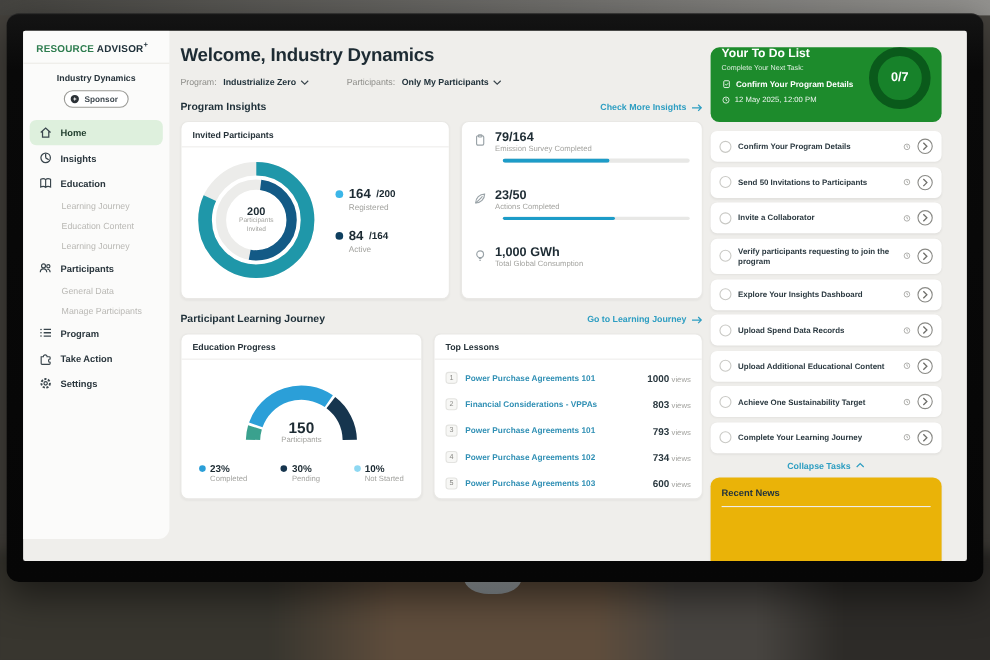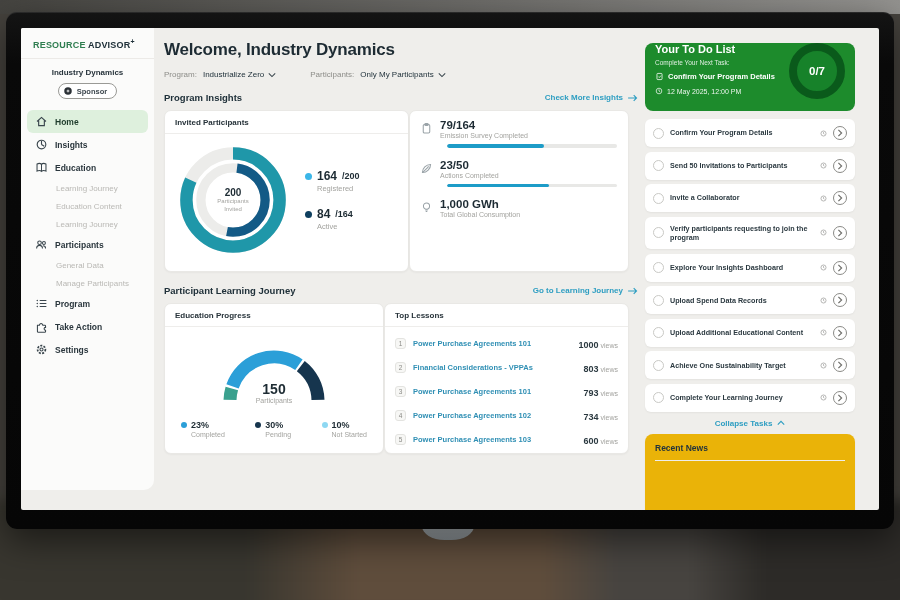--- a/index.html
+++ b/index.html
@@ -36,26 +36,26 @@
   .nav-item svg { flex:0 0 auto; }
   .nav-item.sub { padding:4.5px 8px 4.5px 29px; font-size:8px; font-weight:400; color:#b9b8b4; }
   .nav-item.active { background:#def0dd; color:#1f3c2c; }
   .icon { color:#3a464d; display:inline-flex; }
 
   
   .main { padding:12px 7px 0 10px; }
   .page-title { font-size:17px; font-weight:700; color:#1d2b33; letter-spacing:-.2px; }
   .filters { display:flex; align-items:center; gap:6px; margin-top:10px; font-size:8px; }
   .f-label { color:#8d8d89; }
-  .f-value { font-weight:400; color:#22333c; display:flex; align-items:center; gap:4px; cursor:pointer; }
+  .f-value { font-weight:700; color:#22333c; display:flex; align-items:center; gap:4px; cursor:pointer; }
   .f-gap { width:22px; }
   .sec-head { display:flex; justify-content:space-between; align-items:center; margin-top:13px; margin-bottom:7px; }
   .sec-title { font-size:9.5px; font-weight:700; color:#20313a; }
   .sec-link { font-size:8px; font-weight:700; color:#2e9ec2; display:flex; align-items:center; gap:4px; cursor:pointer; }
-  .cards-row { display:flex; }
+  .cards-row { display:flex; gap:10px; }
   .card { background:#fff; border:1px solid #e9e8e5; border-radius:7px; box-shadow:0 1px 2px rgba(0,0,0,.04); }
   .card-h { padding:7px 10px 6px; font-size:8px; font-weight:700; color:#27333a; border-bottom:1px solid #eeedeb; }
   .card-b { padding:8px 10px; }
 
   .card-invited { width:245px; height:162px; }
   .card-invited .card-b { display:flex; align-items:center; }
   .donut-wrap { position:relative; width:116px; height:116px; }
   .donut-center { position:absolute; inset:0; display:flex; flex-direction:column; align-items:center; justify-content:center; }
   .donut-center .v { font-size:10px; font-weight:700; color:#1d2b33; }
   .donut-center .l { font-size:6px; color:#a3a39f; line-height:1.25; }
@@ -63,21 +63,21 @@
   .dleg-item .row1 { display:flex; align-items:center; gap:5px; }
   .dot { width:7px; height:7px; border-radius:50%; }
   .dot-cyan { background:#3bb6e8; } .dot-navy { background:#0e3f5f; }
   .dot-blue { background:#2b9fd8; } .dot-dark { background:#16354e; } .dot-light { background:#8ed8f2; }
   .dot-sm { width:6px; height:6px; }
   .dleg-item .big { font-size:12px; font-weight:700; color:#1d2b33; }
   .dleg-item .den { font-size:9px; font-weight:700; color:#1d2b33; }
   .dleg-item .lab { font-size:7.5px; color:#a3a39f; margin-left:12px; margin-top:1px; }
 
   .card-info { width:220px; height:162px; }
-  .stat { margin-bottom:11px; }
+  .stat { margin-bottom:24px; }
   .stat-top { display:flex; gap:7px; }
   .stat-icon { color:#9aa3a8; margin-top:2px; }
   .stat-v { font-size:11.5px; font-weight:700; color:#1d2b33; }
   .stat-l { font-size:7px; color:#a3a39f; margin-top:1px; }
   .stat-bar { margin:5px 0 0 27px; width:170px; height:3.5px; border-radius:2px; background:#e8e8e6; overflow:hidden; }
   .stat-fill { height:100%; border-radius:2px; background:#1d9cc8; }
 
   .card-edu { width:220px; height:151px; }
   .gauge-wrap { position:relative; width:130px; margin:4px auto 0; }
   .gauge-center { position:absolute; left:0; right:0; top:30px; display:flex; flex-direction:column; align-items:center; }

